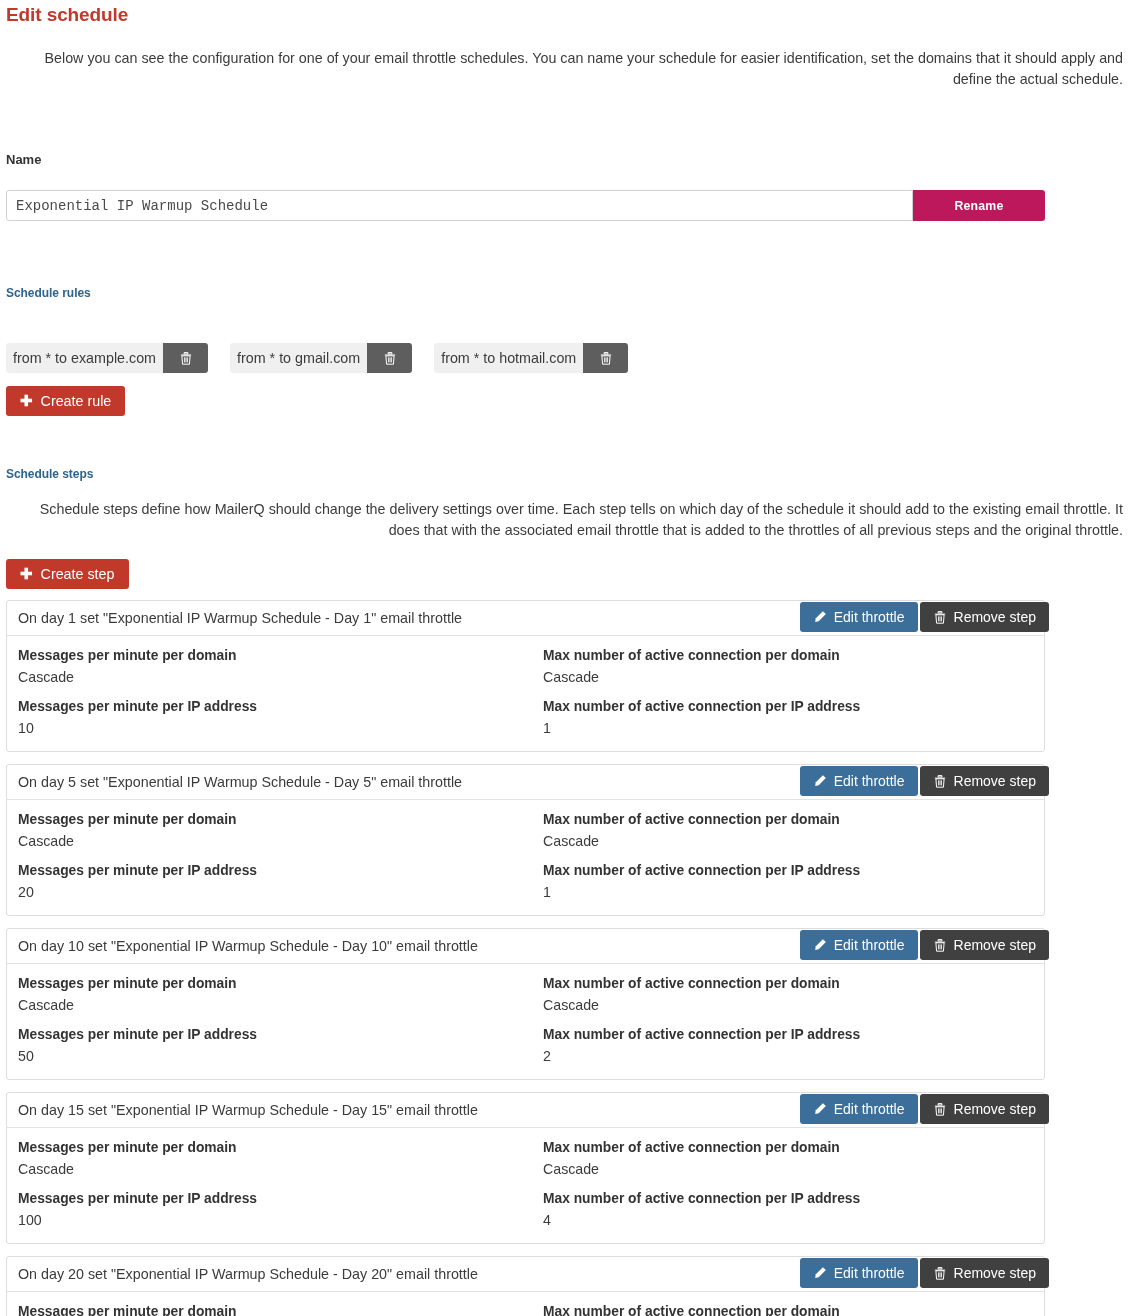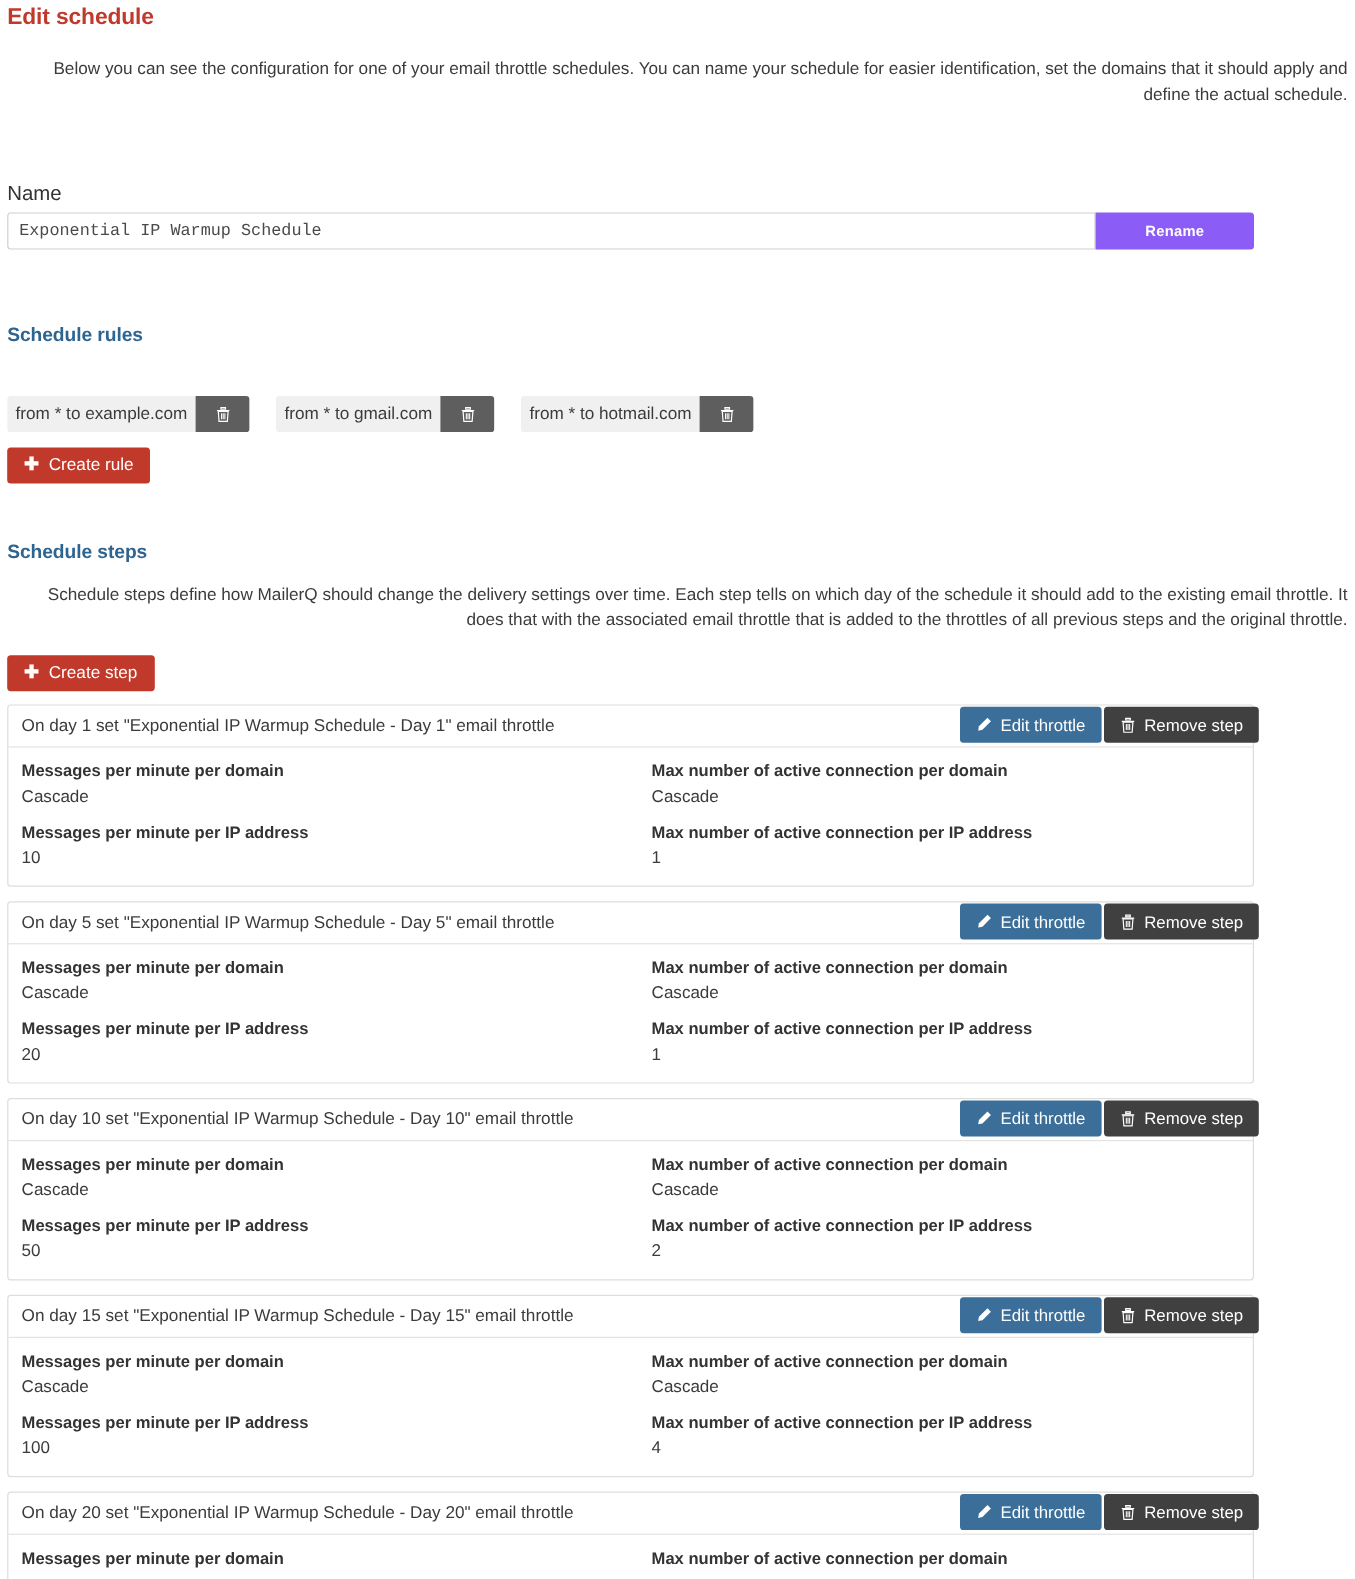--- a/index.html
+++ b/index.html
@@ -24,21 +24,21 @@
   
   h1.page-title {
     font-size: 19px;
     line-height: 22px;
     font-weight: bold;
     color: #c0392b;
     margin: 4px 0 0 0;
     letter-spacing: -0.1px;
   }
   h2.section-title {
-    font-size: 16px;
+    font-size: 12px;
     line-height: 20px;
     font-weight: bold;
     color: #2d6490;
     margin: 0;
     letter-spacing: -0.05px;
   }
   p.intro {
     font-size: 14.3px;
     line-height: 21px;
     color: #3b3b3b;
@@ -48,24 +48,24 @@
 
   
   .gap-intro  { height: 22px; }
   .gap-big    { height: 62px; }
   .gap-name   { height: 62px; }
   .gap-rules  { height: 15px; }
   .gap-sec    { height: 48px; }
 
   
   .field-label {
-    font-size: 17px;
-    font-weight: normal;
+    font-size: 13px;
+    font-weight: bold;
     color: #333333;
-    margin-bottom: 5px;
+    margin-bottom: 23px;
   }
   .name-row {
     display: flex;
     width: 1039px;
     height: 31px;
   }
   .name-input {
     flex: 0 0 907px;
     height: 31px;
     box-sizing: border-box;
@@ -75,21 +75,21 @@
     font-family: "Liberation Mono", monospace;
     font-size: 14px;
     color: #4a4a4a;
     background: #ffffff;
     outline: none;
   }
   .btn-rename {
     flex: 0 0 132px;
     height: 31px;
     box-sizing: border-box;
-    background: #8b5cf6;
+    background: #be185d;
     border: none;
     border-radius: 0 3px 3px 0;
     color: #ffffff;
     font-family: "Liberation Sans", sans-serif;
     font-size: 12.3px;
     font-weight: bold;
     cursor: pointer;
     letter-spacing: 0.2px;
   }
 

